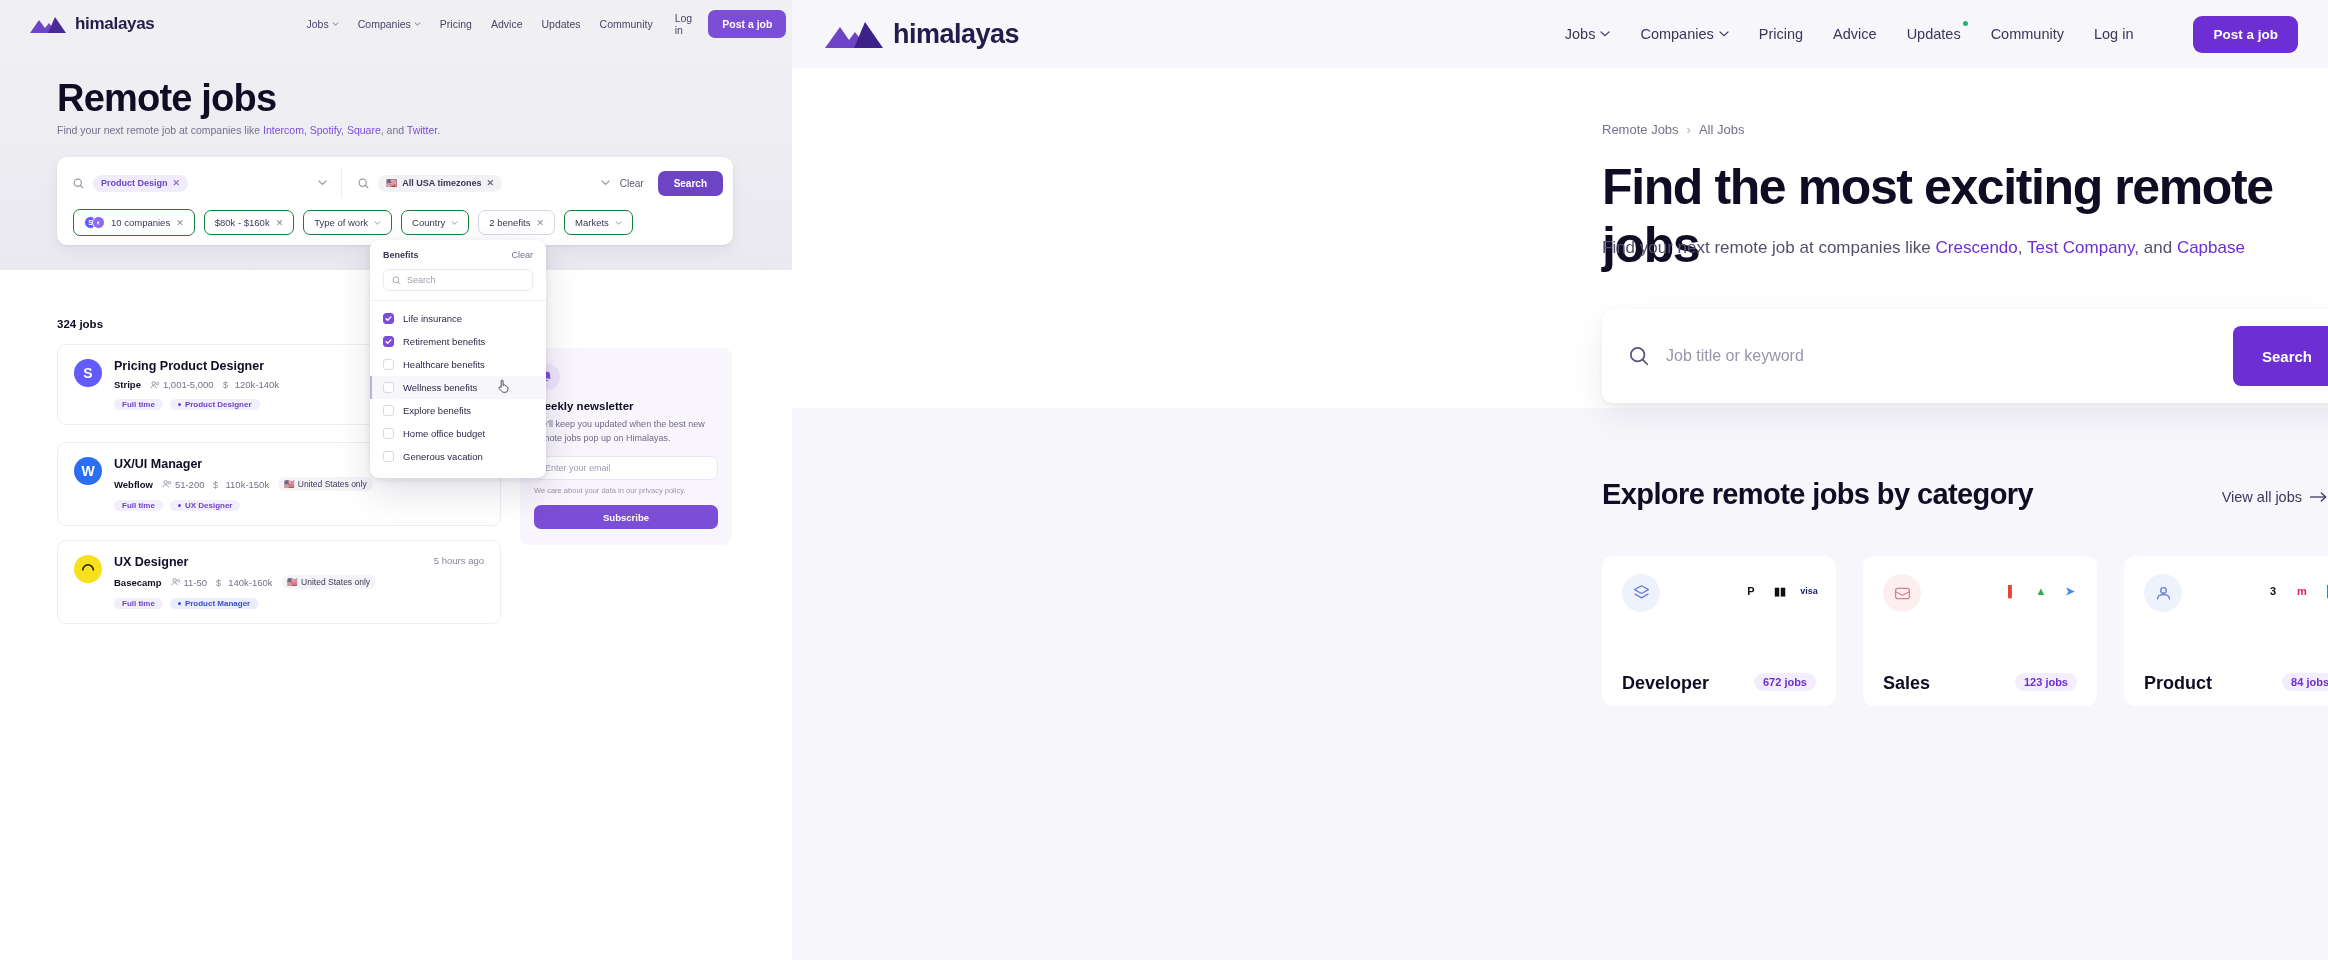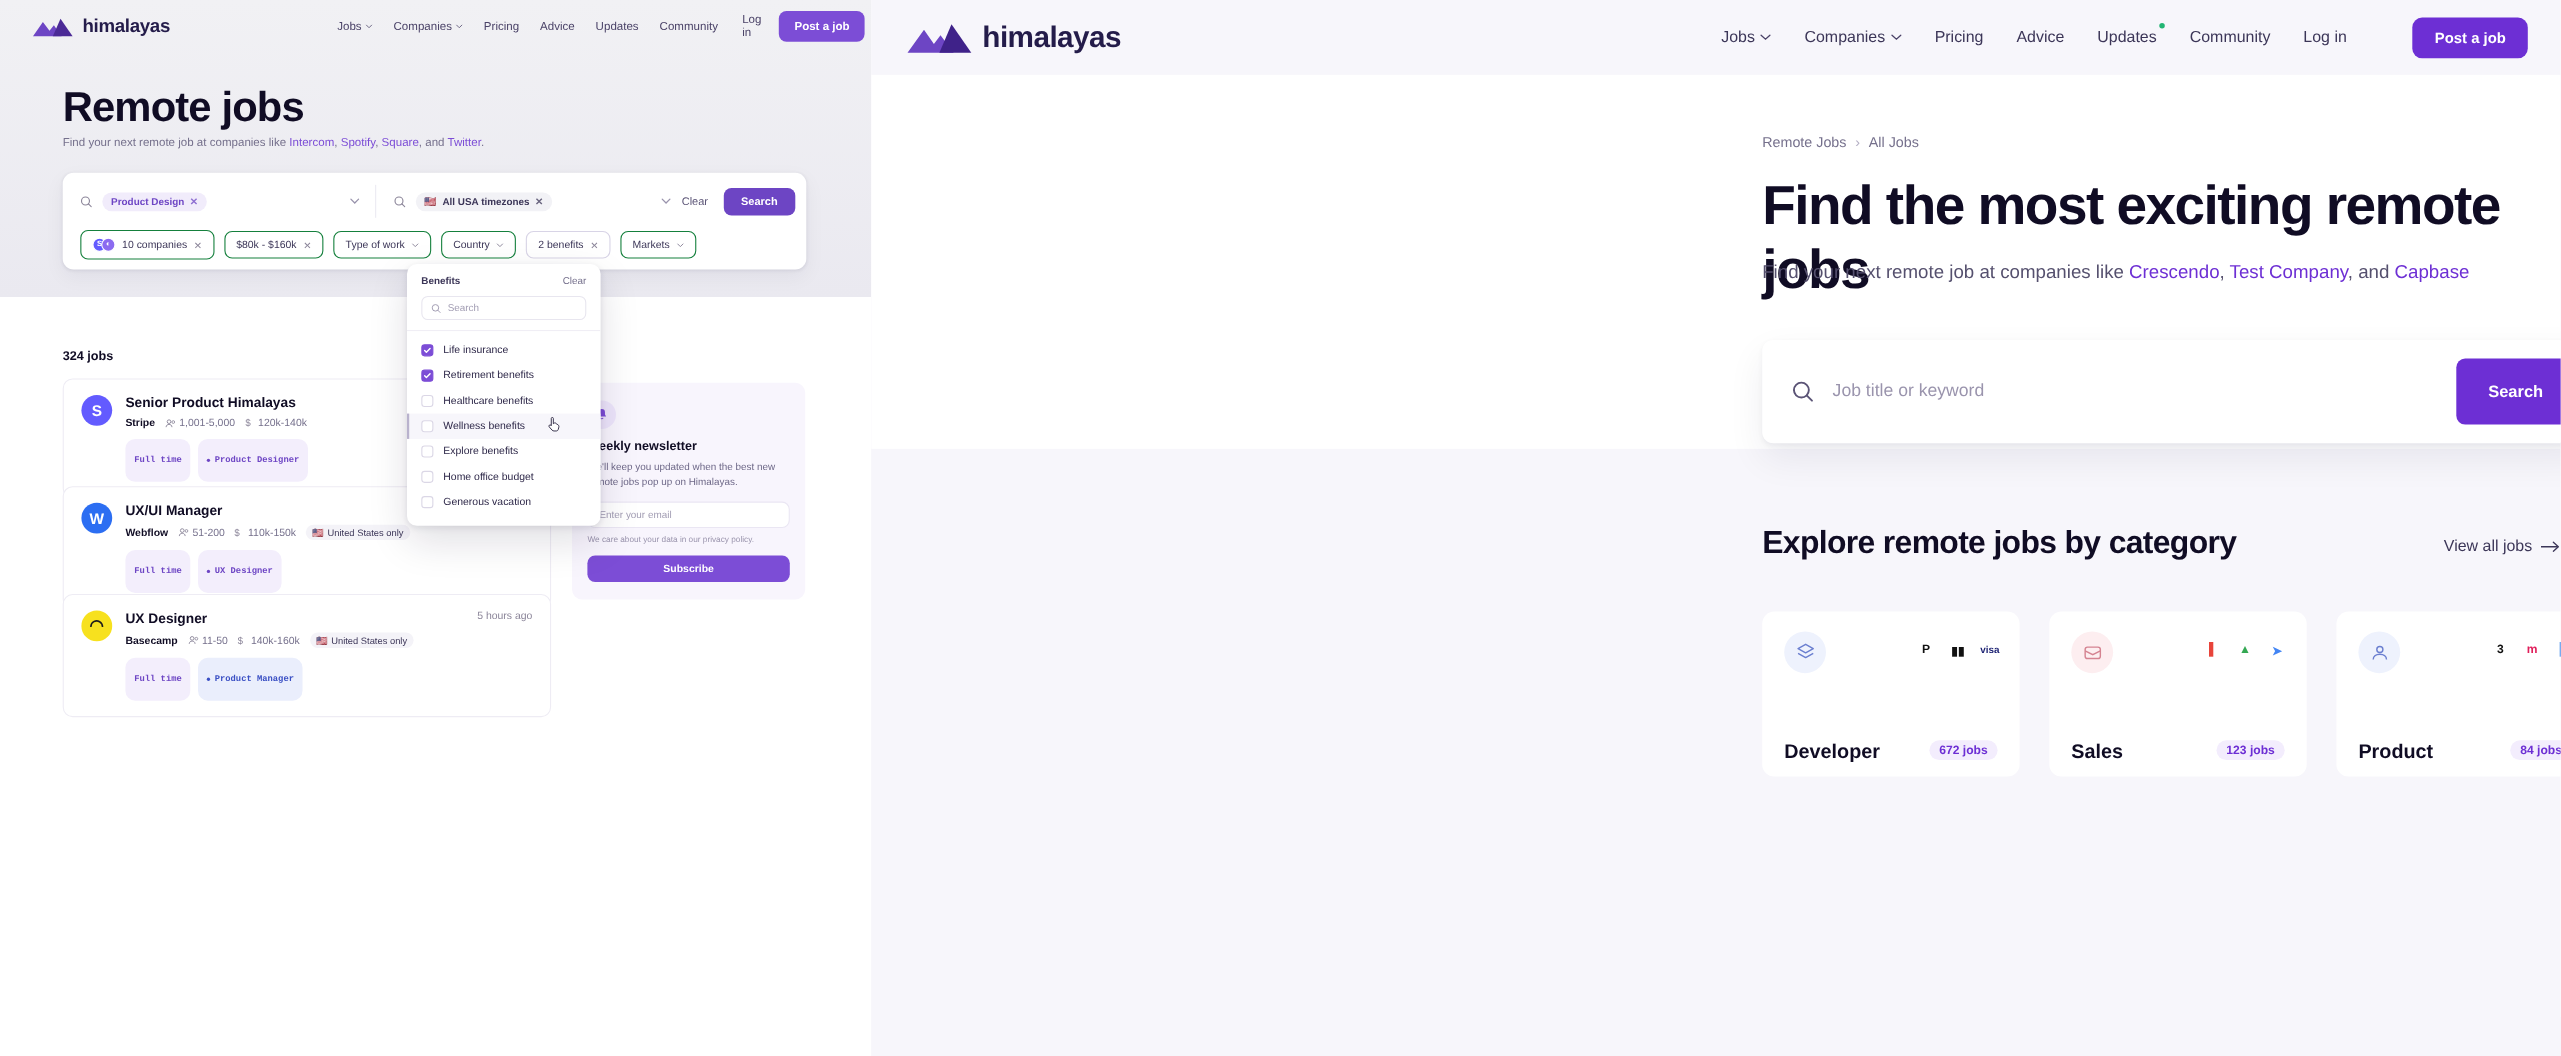--- a/index.html
+++ b/index.html
@@ -120,22 +120,22 @@
     font-size: 9.5px; color: #75708c; flex-wrap: nowrap;
   }
   .job-company { font-weight: 700; color: #100c24; }
   .meta-item { display: flex; align-items: center; gap: 3px; white-space: nowrap; }
   .loc-chip {
     background: #f4f3f8; border-radius: 9px; padding: 2px 6px;
     display: flex; align-items: center; gap: 3px; font-size: 8.5px; color: #3c3658;
   }
   .job-tags { display: flex; gap: 7px; margin-top: 9px; margin-left: 40px; }
   .tag {
-    font-size: 8px; font-weight: 600; border-radius: 9px; padding: 15px 8px;
-    display: flex; align-items: center; gap: 4px; font-family: Liberation Mono, monospace;
+    font-size: 8px; font-weight: 600; border-radius: 9px; padding: 1px 8px;
+    display: flex; align-items: center; gap: 4px;
   }
   .tag.lilac { background: #f3eefc; color: #6d45c4; }
   .tag.blue  { background: #eaeefc; color: #3a4fc4; }
   .tag .dot { width: 3px; height: 3px; border-radius: 50%; background: currentColor; }
   .job-ago {
     position: absolute; right: 16px; top: 14px; font-size: 9.5px; color: #8b8599;
   }
 
   
   .benefits-dd {
@@ -427,21 +427,21 @@
         </span>
       </div>
     </div>
 
     <div class="jobs-count">324 jobs</div>
 
     <div class="job-card" style="top:344px;">
       <div class="job-top">
         <span class="job-logo" style="background:#635bff">S</span>
         <div>
-          <div class="job-title">Senior Product Himalayas</div>
+          <div class="job-title">Pricing Product Designer</div>
           <div class="job-meta">
             <span class="job-company">Stripe</span>
             <span class="meta-item">
               <svg width="10" height="10" viewBox="0 0 12 12">
                   <circle cx="4.4" cy="4" r="2" stroke="#8b8599" stroke-width="1" fill="none"></circle>
                   <path d="M1.2 10c0-2 1.5-3 3.2-3s3.2 1 3.2 3" stroke="#8b8599" stroke-width="1" fill="none"></path>
                   <circle cx="9" cy="4.4" r="1.5" stroke="#8b8599" stroke-width="0.9" fill="none"></circle>
                 </svg>
               <span>1,001-5,000</span>
             </span>

